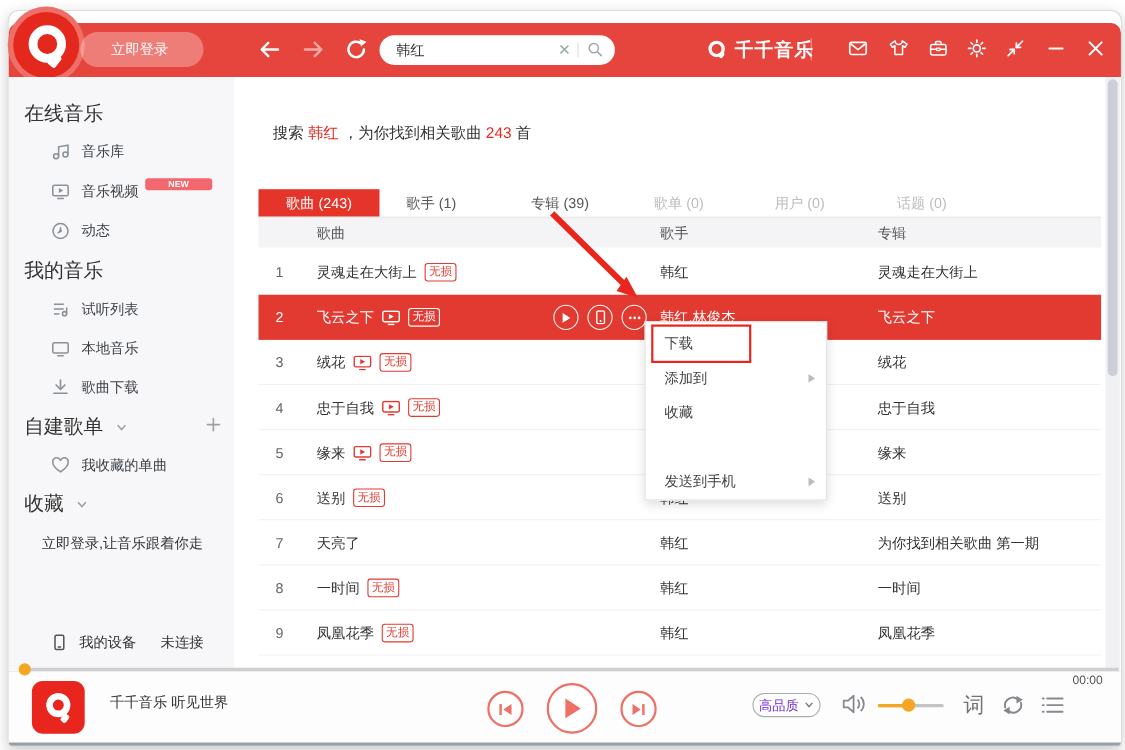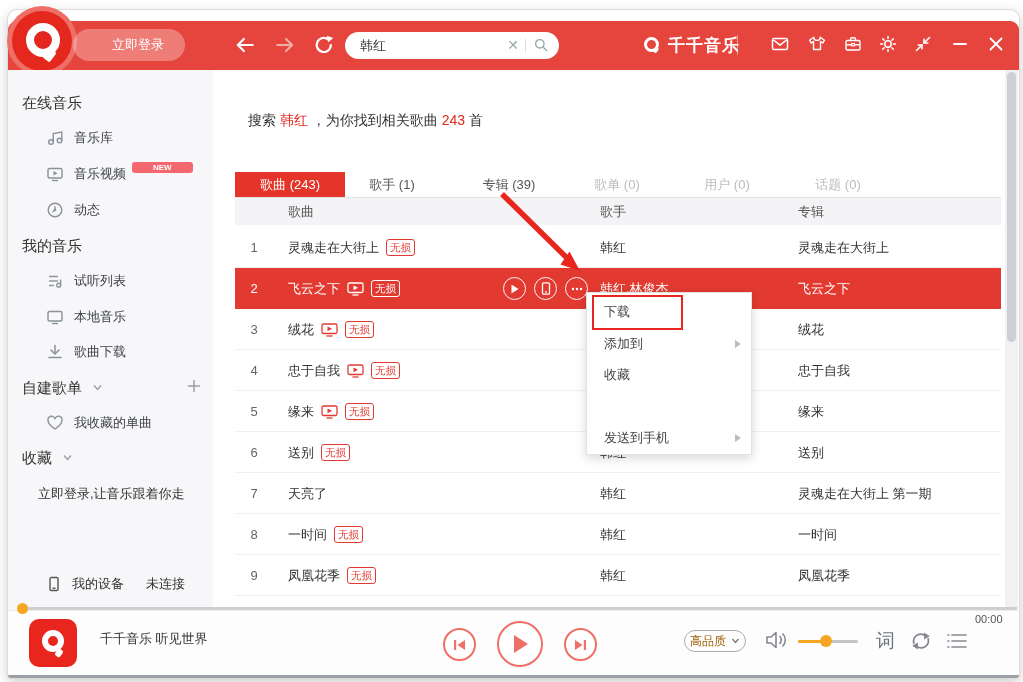--- a/index.html
+++ b/index.html
@@ -10,34 +10,34 @@
   #window{left:8px;top:10px;width:1011px;height:668px;background:#fff;border-radius:9px 9px 3px 3px;
           box-shadow:0 0 0 1px #dcdcdc,0 4px 14px rgba(0,0,0,.22);}
   #win-bottom-edge{left:8px;top:675px;width:1011px;height:3px;background:#9aa0a6;border-radius:0 0 3px 3px;}
   #titlebar{left:8px;top:21px;width:1011px;height:49px;background:#e5453c;border-radius:9px 9px 0 0;}
   
   #big-logo{left:7px;top:6px;width:70px;height:70px;border-radius:50%;background:#ee6f67;}
   #big-logo .inner{position:absolute;left:5px;top:5px;width:60px;height:60px;border-radius:50%;background:#e5281e;}
   .qring{position:absolute;border-radius:50%;border-color:#fff;border-style:solid;}
   .qtail{position:absolute;background:#fff;border-radius:2px;}
   #login-pill{left:73px;top:29px;width:112px;height:32px;border-radius:16px;background:rgba(255,255,255,.30);
-              color:#fff;font-size:13px;line-height:32px;text-align:center;padding-left:18px;box-sizing:border-box;}
+              color:#fff;font-size:13px;line-height:32px;text-align:left;padding-left:28px;box-sizing:border-box;}
   .tbicon{width:22px;height:22px;top:34px;color:#fff;}
   .tbicon svg{display:block;}
   #search-pill{left:345px;top:32px;width:214px;height:27px;background:#fff;border-radius:14px;}
   #search-pill .val{position:absolute;left:15px;top:0;line-height:27px;font-size:13px;color:#333;}
   #search-clear{position:absolute;right:40px;top:0;line-height:26px;font-size:14px;color:#9aa;cursor:default;}
   #search-div{position:absolute;right:33px;top:7px;width:1px;height:13px;background:#ddd;}
   #search-go{position:absolute;right:10px;top:5px;}
   #brand{left:642px;top:33px;height:24px;color:#fff;display:flex;align-items:center;gap:6px;}
   #brand .txt{font-size:17px;font-weight:bold;letter-spacing:1px;}
   #tb-divider{left:737px;top:35px;width:1px;height:20px;background:rgba(255,255,255,.45);}
   
   #sidebar{left:8px;top:70px;width:205px;height:540px;background:#f7f7f9;}
-  .side-h{position:absolute;left:22px;font-size:15px;color:#333;line-height:18px;}
+  .side-h{position:absolute;left:22px;font-size:18px;color:#333;line-height:18px;}
   .side-item{position:absolute;left:46px;display:flex;align-items:center;gap:10px;font-size:13px;color:#3d4248;}
   .side-item .ic{color:#8a9199;display:flex;}
   .newbadge{background:#f2686e;color:#fff;font-size:8px;font-weight:bold;border-radius:3px;padding:1px 21px;
             position:relative;top:-7px;left:-4px;}
   .chev{color:#9aa0a6;margin-left:6px;display:inline-flex;}
   
   #summary{left:248px;top:112px;font-size:14px;color:#333;}
   #summary .red{color:#e5281e;}
   .tab{top:172px;height:25px;line-height:25px;font-size:13px;text-align:center;}
   #tab-song{left:235px;width:110px;background:#e5352b;color:#fff;}
@@ -71,21 +71,21 @@
   #anno-rect{left:592px;top:295px;width:87px;height:31px;border:2px solid #e8261d;z-index:40;}
   #anno-arrow{left:485px;top:182px;z-index:40;}
   
   #player{left:8px;top:610px;width:1011px;height:66px;background:#fdfdfd;border-top:1px solid #ececec;}
   #seek-track{left:26px;top:607px;width:991px;height:3px;background:#cfcfcf;}
   #seek-handle{left:17px;top:603px;width:11px;height:11px;border-radius:50%;background:#f5a623;}
   #mini-logo{left:29px;top:619px;width:48px;height:48px;border-radius:10px;background:#e8261d;}
   #slogan{left:100px;top:630px;font-size:13px;color:#333;}
   .pbtn{border:2px solid #ef6f65;border-radius:50%;color:#ef6f65;display:flex;align-items:center;justify-content:center;box-sizing:border-box;background:#fff;}
   #quality-pill{left:684px;top:630px;width:62px;height:22px;border:1px solid #a9adb2;border-radius:11px;
-                font-size:12px;color:#a16207;display:flex;align-items:center;justify-content:center;gap:5px;box-sizing:border-box;}
+                font-size:12px;color:#6d28d9;display:flex;align-items:center;justify-content:center;gap:5px;box-sizing:border-box;}
   #vol-track{left:798px;top:640px;width:60px;height:3px;background:#c4c4c4;border-radius:2px;}
   #vol-fill{left:798px;top:640px;width:27px;height:3px;background:#f5a623;border-radius:2px;}
   #vol-handle{left:820px;top:635px;width:12px;height:12px;border-radius:50%;background:#f5a623;}
   #lyrics-btn{left:876px;top:628px;font-size:19px;color:#6f747a;}
   .gico{color:#85898e;}
   #time{left:975px;top:613px;font-size:11px;color:#555;}
 </style>
 </head>
 <body>
 
@@ -475,21 +475,21 @@
     <span class="a">韩红</span>
     <span class="al">送别</span>
   </div>
 
   <div class="row" style="top:473px">
     <span class="idx">7</span>
     <span class="t">
         <span>天亮了</span>
       </span>
     <span class="a">韩红</span>
-    <span class="al">灵魂走在大街上 第一期</span>
+    <span class="al">为你找到相关歌曲 第一期</span>
   </div>
 
   <div class="row" style="top:514px">
     <span class="idx">8</span>
     <span class="t">
         <span>一时间</span>
         <span class="ll">无损</span>
       </span>
     <span class="a">韩红</span>
     <span class="al">一时间</span>

